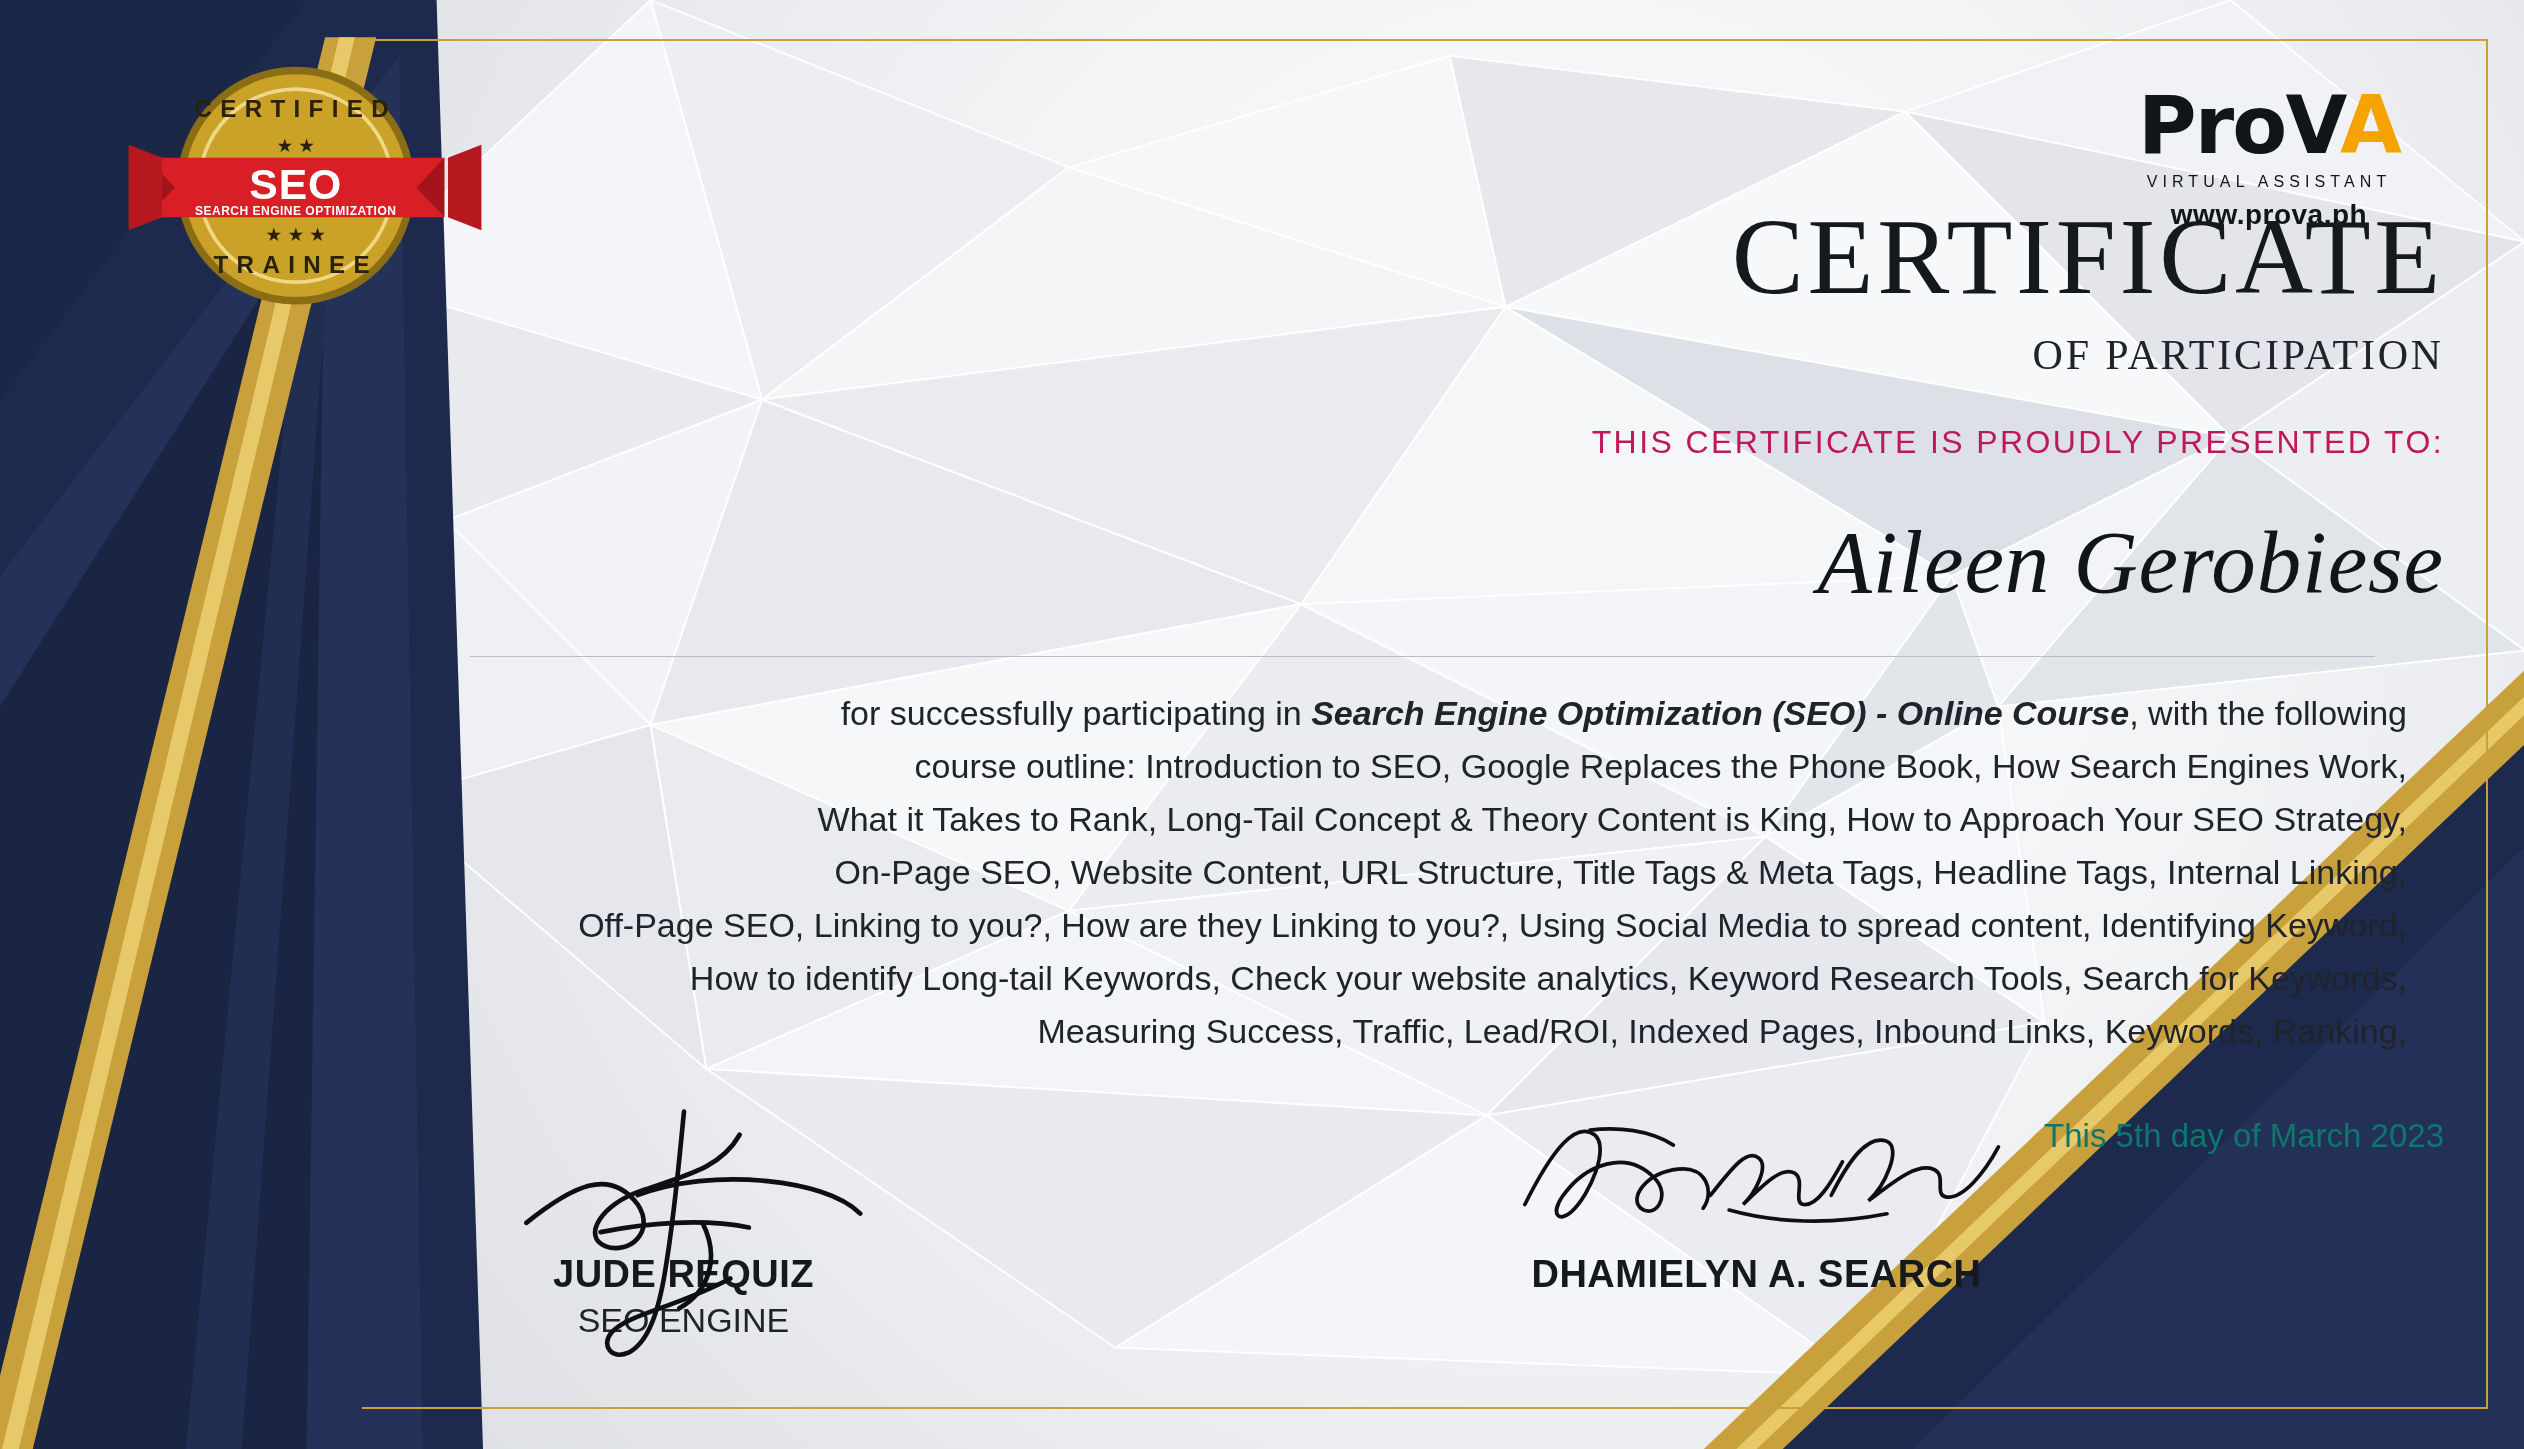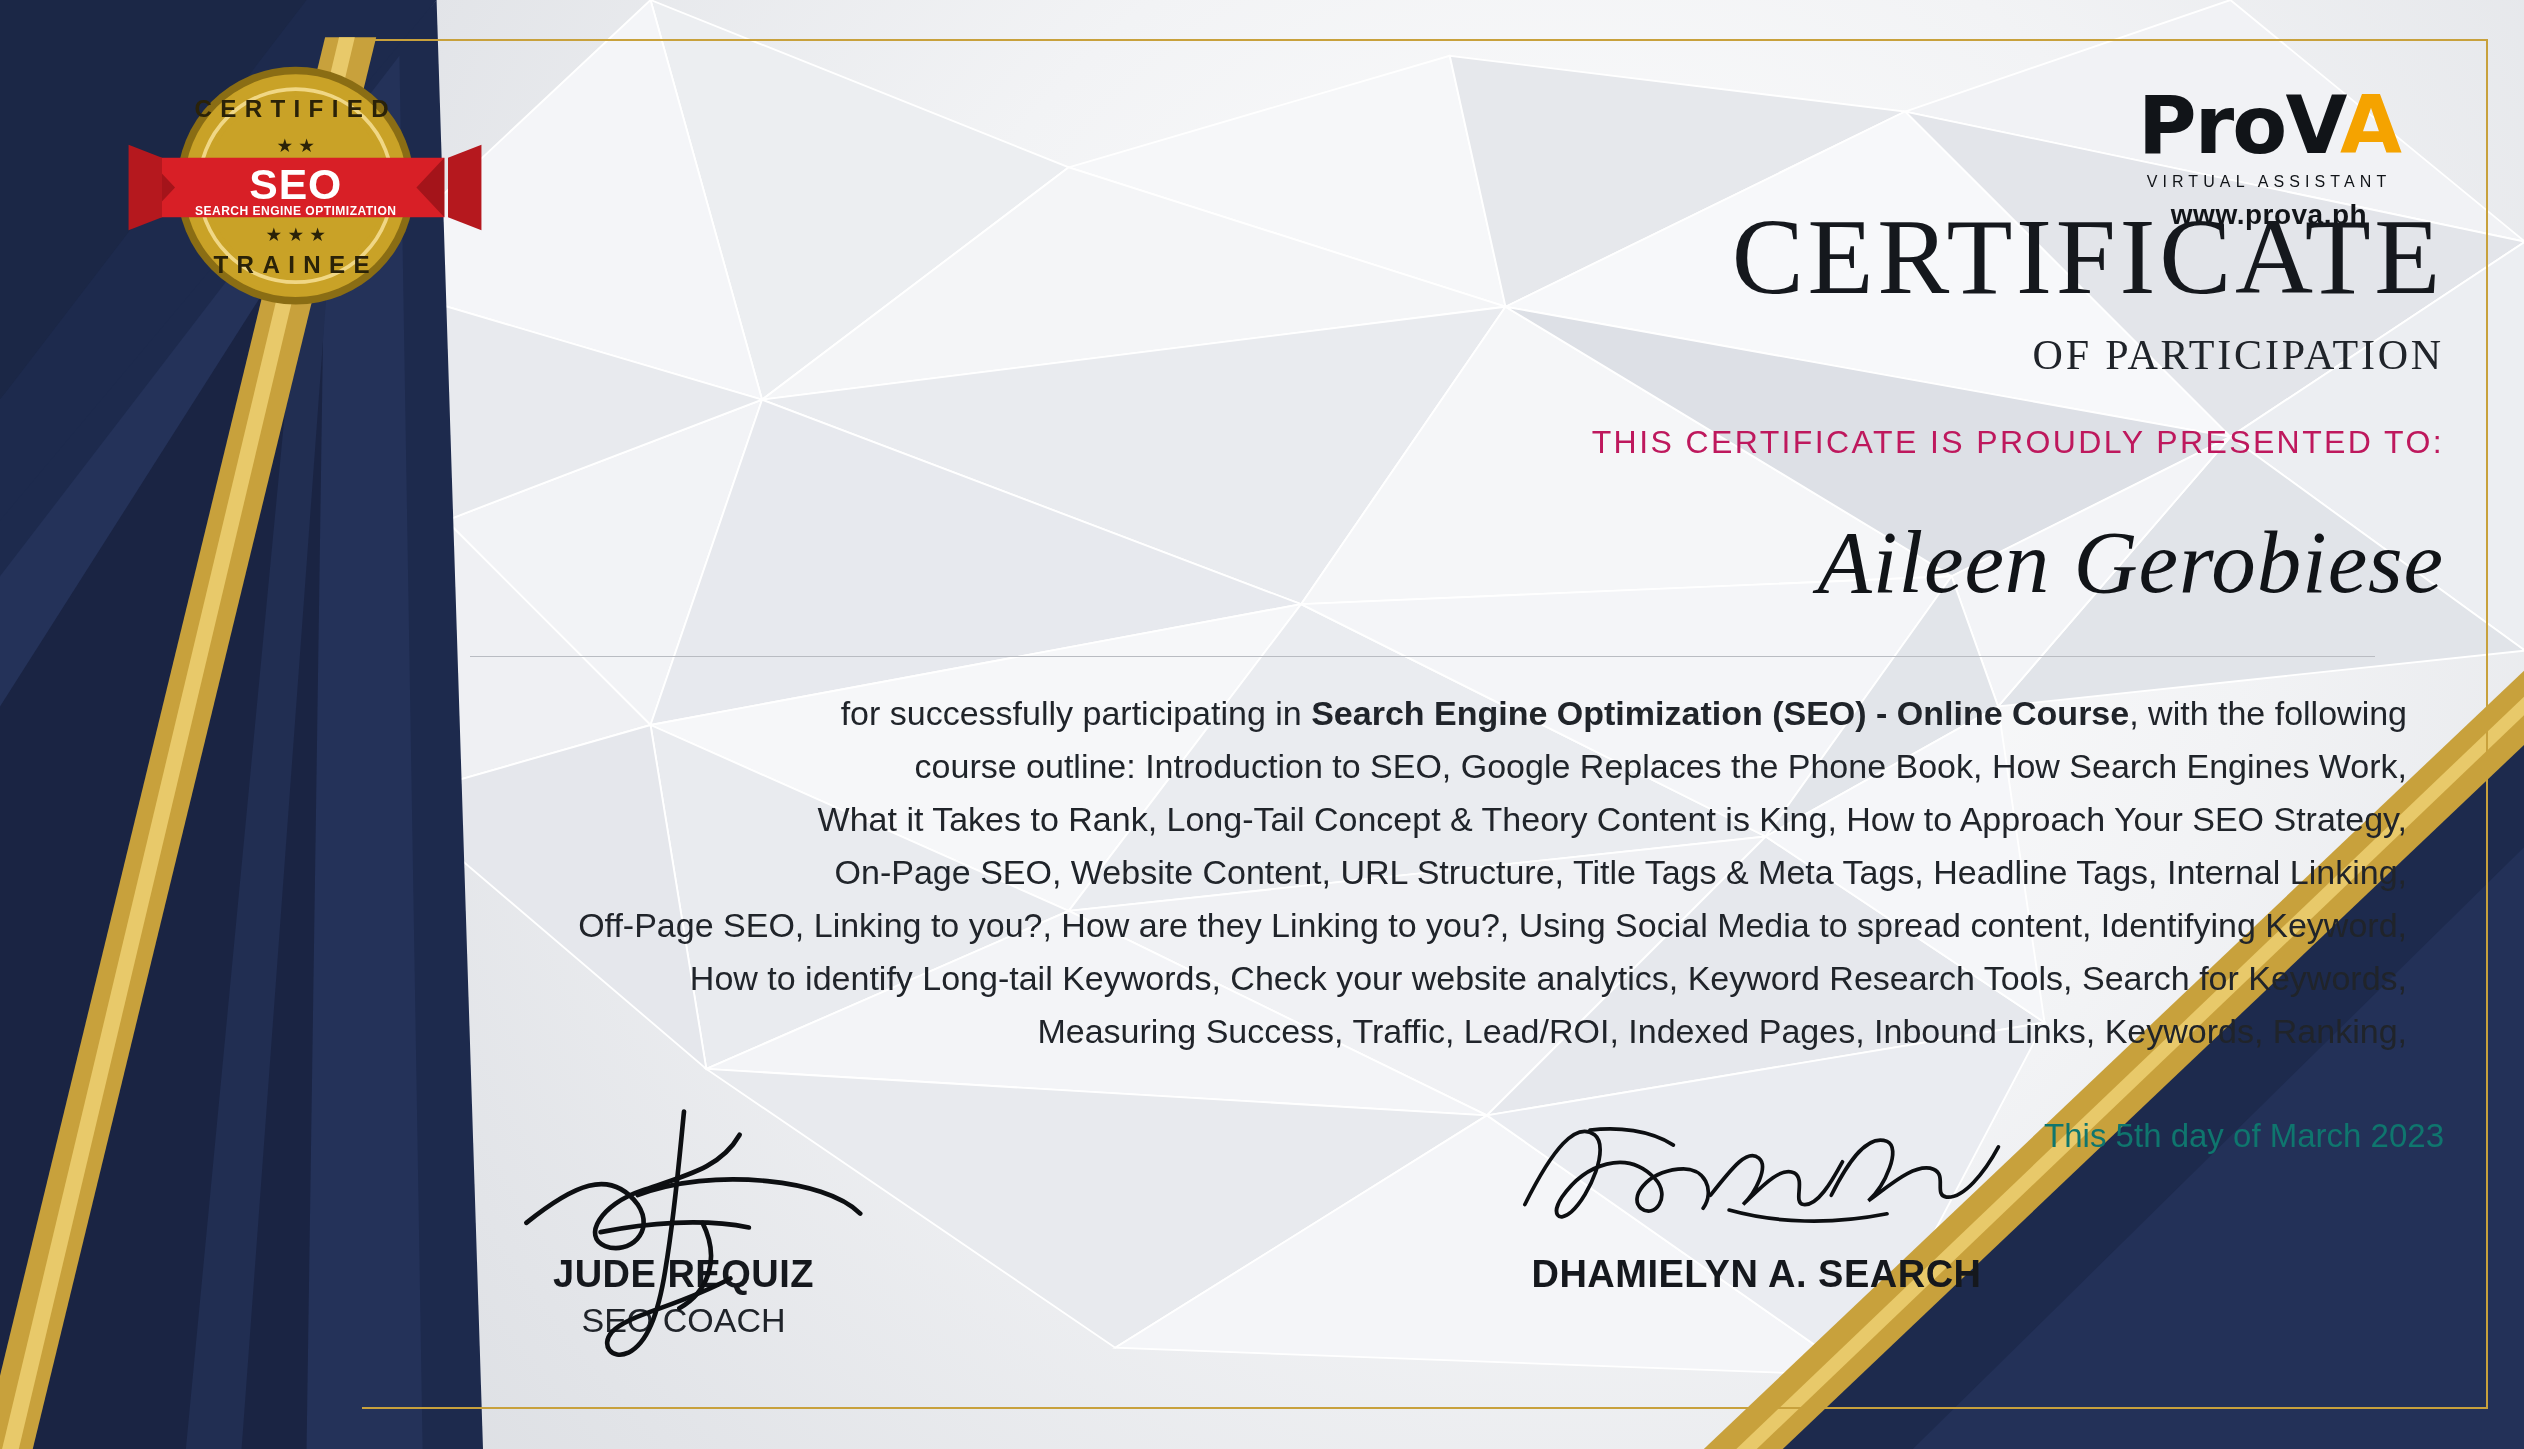--- a/index.html
+++ b/index.html
@@ -124,21 +124,21 @@
     background: #b9bcc2;
     margin: 43px auto 0 auto;
   }
   .body-text {
     font-size: 34px;
     line-height: 1.56;
     margin-top: 30px;
     color: #20242a;
     padding: 0 37px;
   }
-  .body-text b { font-weight: 700; }
+  .body-text b { font-weight: 700; font-style: italic; }
 
   .date {
     font-size: 33px;
     margin-top: 58px;
     color: #0f766e;
   }
 
   
   .sig {
     position: absolute;
@@ -295,21 +295,21 @@
         <g fill="none" stroke="#0d0f12" stroke-width="5" stroke-linecap="round">
           <path d="M40 140 C90 100, 130 80, 160 120 C180 150, 150 175, 125 165 C100 155, 120 120, 165 105 C215 88, 250 80, 270 45"></path>
           <path d="M210 20 C205 70, 200 130, 190 190 C182 240, 170 270, 150 280 C132 288, 120 272, 132 258 C150 238, 200 232, 260 200"></path>
           <path d="M160 110 C200 95, 250 90, 300 95 C340 99, 380 110, 400 130"></path>
           <path d="M120 150 C170 140, 230 135, 280 145"></path>
           <path d="M230 140 C250 180, 235 215, 205 232"></path>
         </g>
       </svg>
     </div>
     <div class="sig-name">JUDE REQUIZ</div>
-    <div class="sig-role">SEO COACH</div>
+    <div class="sig-role">SEO ENGINE</div>
   </div>
 
   <div class="sig sig-right">
     <div class="sig-img">
       <svg width="520" height="158" viewBox="0 0 560 170">
         <g fill="none" stroke="#0d0f12" stroke-width="4" stroke-linecap="round">
           <path d="M30 120 C60 60, 85 30, 105 45 C122 58, 100 110, 80 128 C66 140, 58 130, 70 112 C95 76, 140 60, 170 92 C188 111, 170 136, 155 124 C142 113, 160 86, 195 82 C225 78, 235 106, 222 124"></path>
           <path d="M100 40 C130 36, 165 40, 190 56"></path>
           <path d="M230 110 C255 78, 270 60, 282 70 C293 79, 278 108, 265 120 C282 104, 305 78, 320 86 C333 93, 318 118, 330 120 C345 122, 360 96, 372 74"></path>
           <path d="M360 110 C380 70, 400 44, 420 52 C436 59, 418 100, 400 116 C420 102, 450 74, 470 82 C485 88, 470 110, 484 112 C502 114, 525 86, 540 58"></path>

